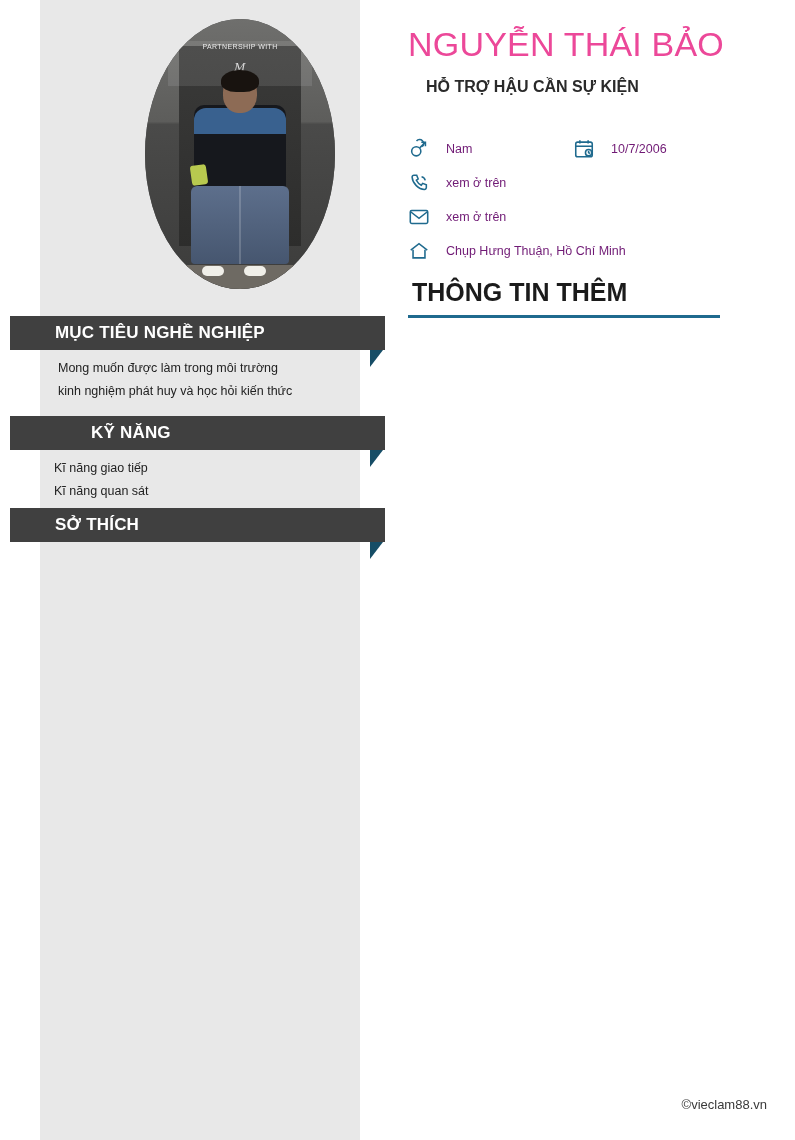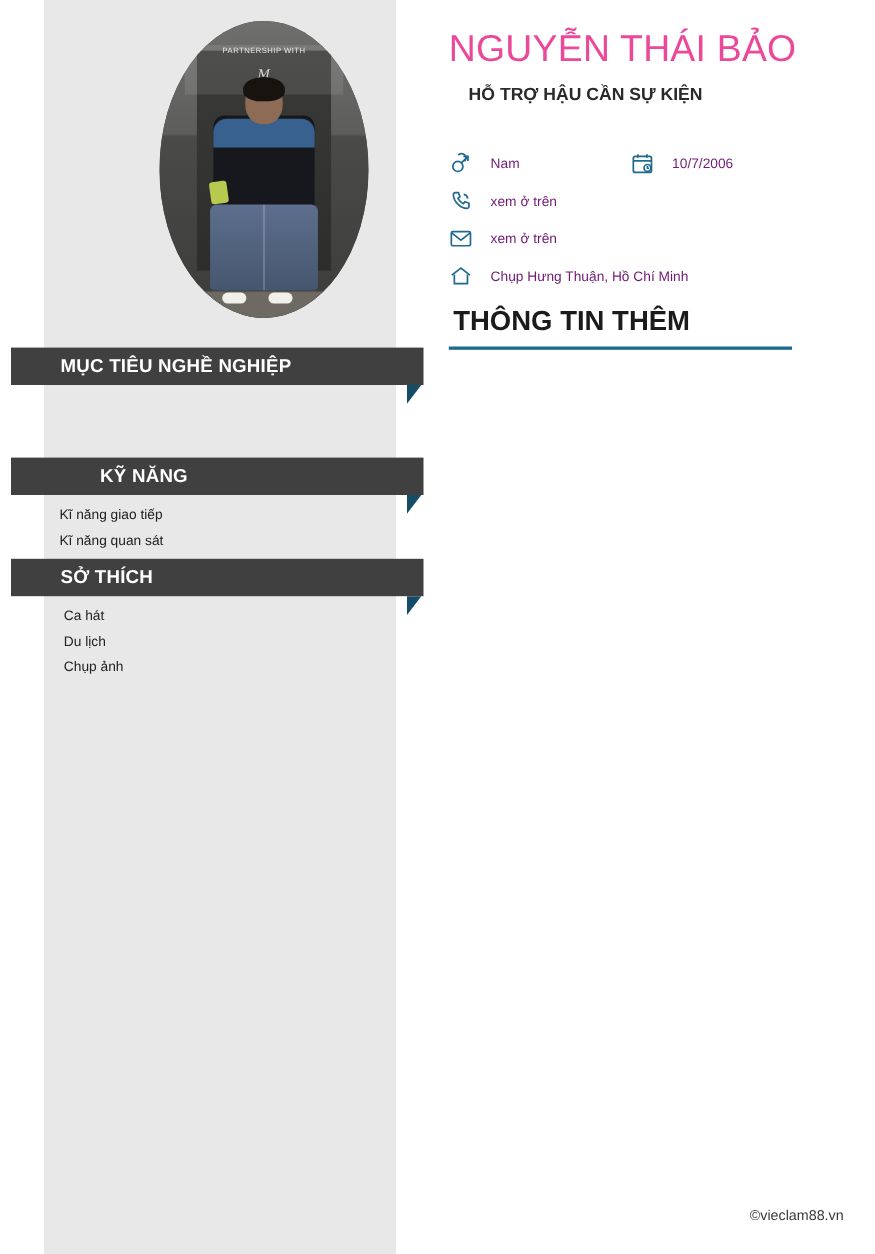--- a/index.html
+++ b/index.html
@@ -285,39 +285,40 @@
         <div class="shoe-l"></div>
         <div class="shoe-r"></div>
       </div>
     </div>
 
     <div class="ribbon" style="top:316px; left:-30px;">
       <span class="ribbon-title">MỤC TIÊU NGHỀ NGHIỆP</span>
       <span class="notch"></span>
     </div>
     <div class="left-text justify" style="top:357px; left:18px; width:278px;">
+      <div style="display:flex; justify-content:space-between;">
+        <span>Mong muốn được làm trong môi trường</span>
+      </div>
+      <div>
+        <span>kinh nghiệm phát huy và học hỏi kiến thức</span>
+      </div>
     </div>
 
     <div class="ribbon" style="top:416px; left:-30px;padding-left:36px;">
       <span class="ribbon-title">KỸ NĂNG</span>
       <span class="notch"></span>
     </div>
     <div class="left-text" style="top:457px; left:14px;">
       <div>Kĩ năng giao tiếp</div>
       <div>Kĩ năng quan sát</div>
     </div>
 
     <div class="ribbon" style="top:508px; left:-30px;">
       <span class="ribbon-title">SỞ THÍCH</span>
       <span class="notch"></span>
-    </div>
-    <div class="left-text" style="top:549px; left:18px;">
-      <div>Ca hát</div>
-      <div>Du lịch</div>
-      <div>Chụp ảnh</div>
     </div>
   </div>
 
   <div class="right-col">
 
     <div class="name">NGUYỄN THÁI BẢO</div>
     <div class="job">HỖ TRỢ HẬU CẦN SỰ KIỆN</div>
 
     <div class="info-grid">
 

